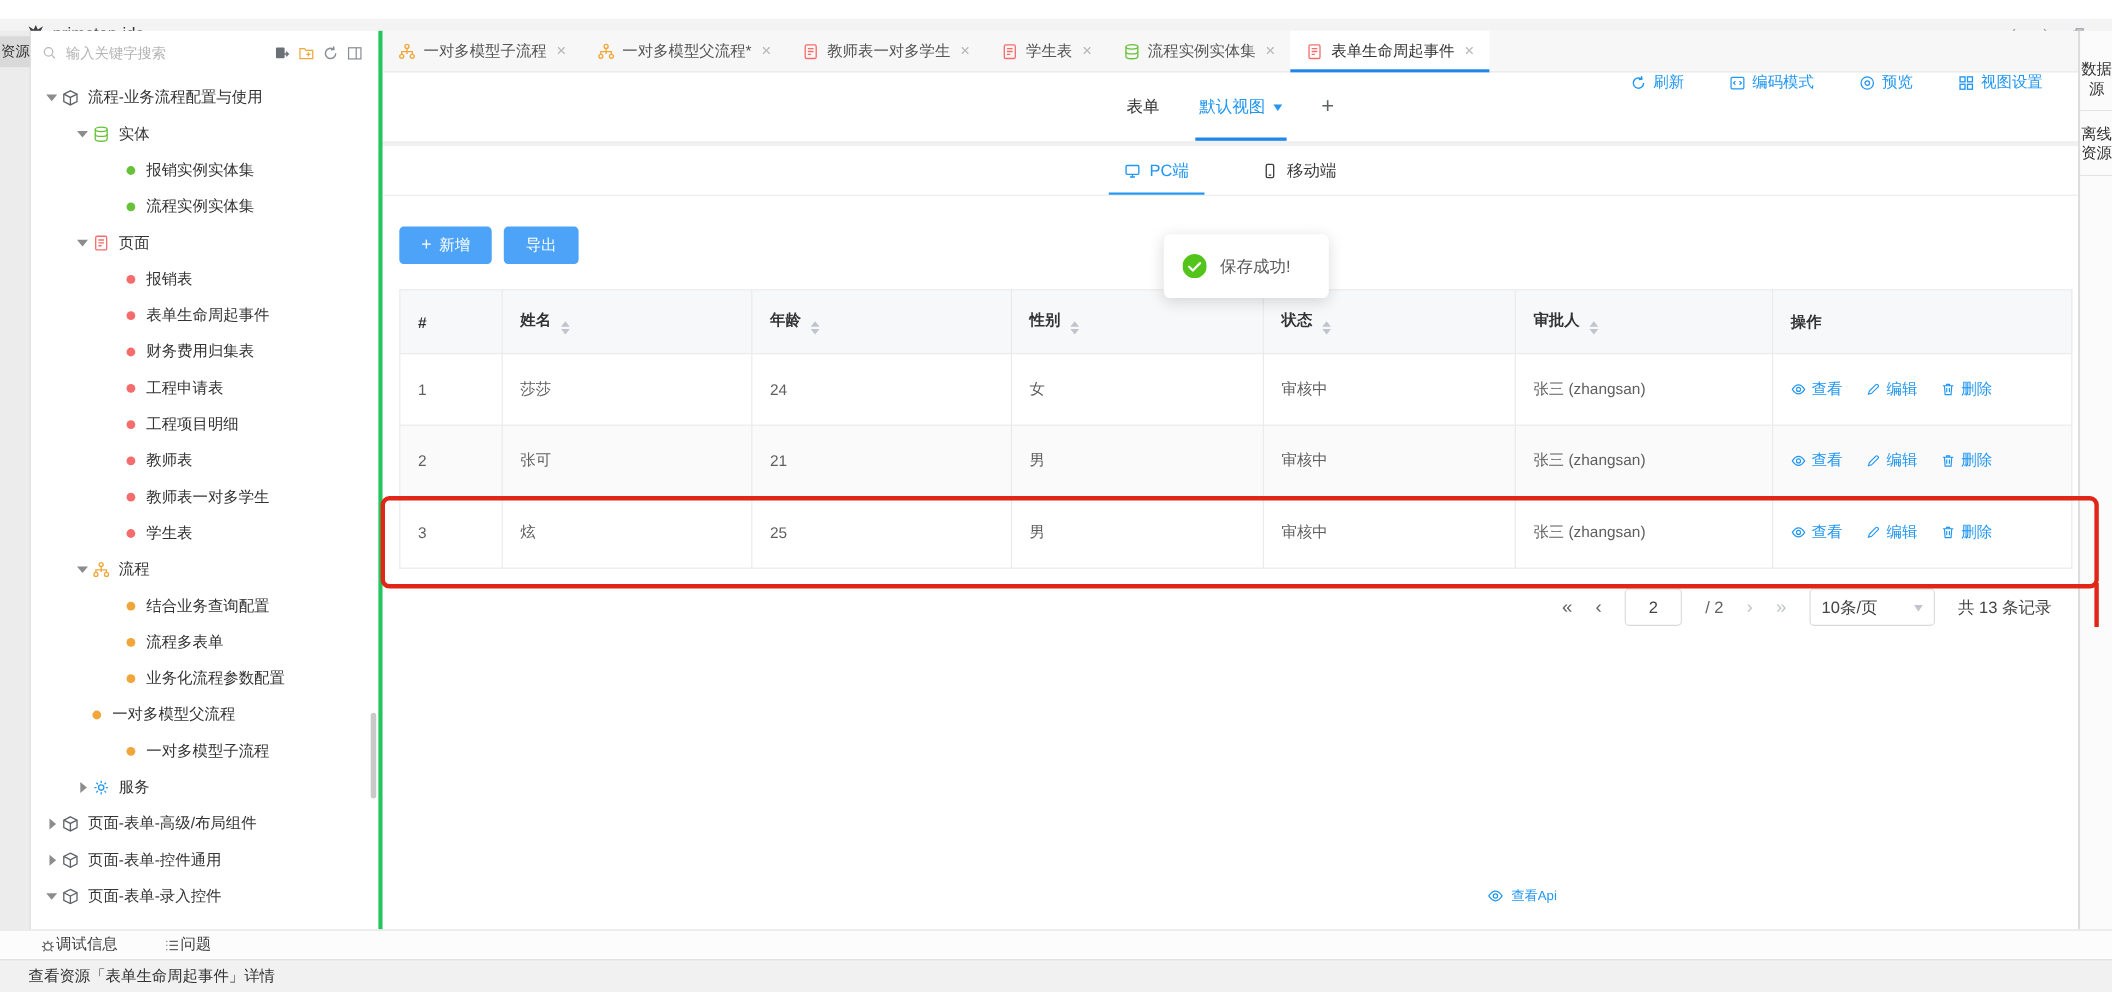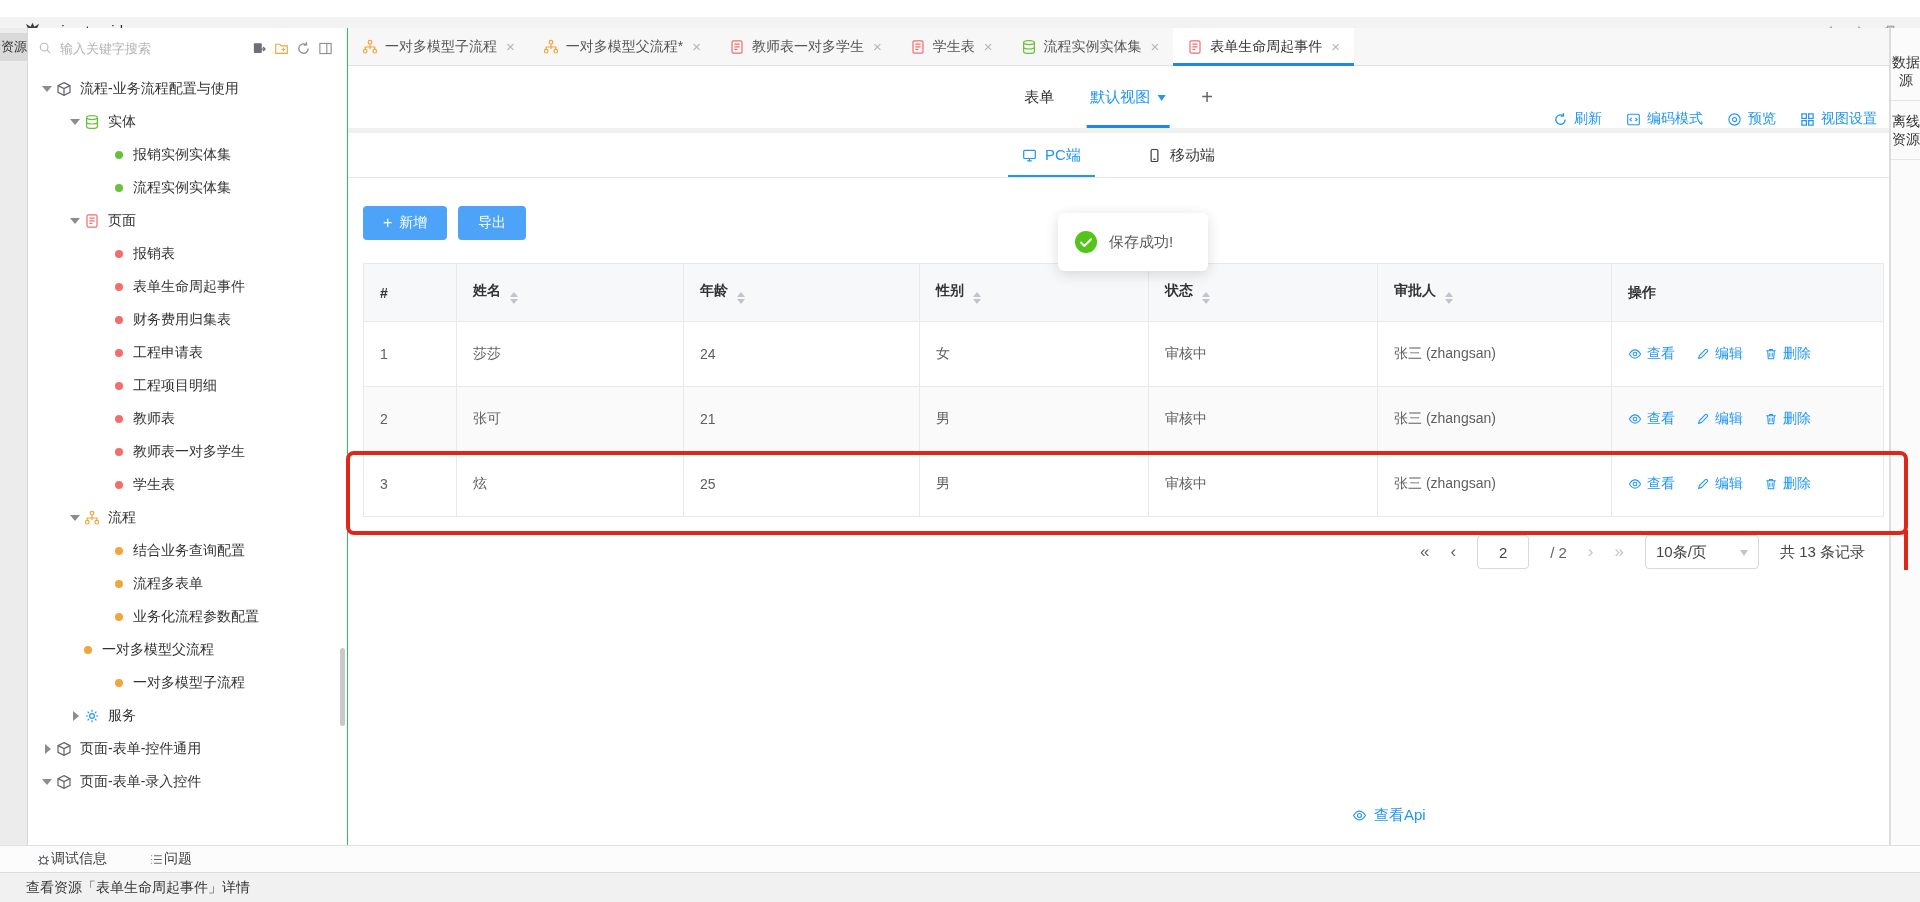--- a/index.html
+++ b/index.html
@@ -15,21 +15,21 @@
   .win-controls .icon{display:inline-flex;}
 
   
   .activity-strip{position:absolute;left:0;top:28px;width:28px;height:817px;background:#ececec;
     border-right:1px solid #d8d8d8;}
   .activity-tab{width:28px;margin-top:5px;padding:6px 0;background:#d9d9d9;font-size:13px;
     line-height:16px;text-align:center;color:#333;}
 
   
   .tree-panel{position:absolute;left:28px;top:28px;width:320px;height:817px;background:#fff;
-    border-right:1px solid #22c55e;}
+    border-right:4px solid #22c55e;}
   .tree-toolbar{height:30px;margin-top:5px;display:flex;align-items:center;padding:0 14px 0 10px;}
   .tree-toolbar .icon{display:inline-flex;align-items:center;}
   .search-box{display:flex;align-items:center;gap:6px;flex:1;min-width:0;}
   .search-box input{border:none;outline:none;flex:1;min-width:0;font-size:13px;color:#555;
     font-family:inherit;background:transparent;}
   .search-box input::placeholder{color:#b3b3b3;}
   .toolbar-icons{display:flex;align-items:center;gap:7px;}
   .tree{position:absolute;left:0;right:0;top:40px;bottom:0;overflow:hidden;padding-top:4px;}
   .tree-row{height:33px;display:flex;align-items:center;font-size:14px;color:#333;cursor:default;}
   .tree-row .icon{display:inline-flex;margin-right:8px;}
@@ -51,21 +51,21 @@
   .tab-close{color:#b5b5b5;margin-left:9px;font-size:15px;line-height:1;}
 
   .view-header{position:relative;height:62px;background:#fff;}
   .vh-center{position:absolute;left:50%;top:0;transform:translateX(-50%);height:100%;
     display:flex;align-items:center;gap:36px;}
   .vh-form-label{font-size:15px;color:#333;}
   .vh-view{position:relative;height:100%;display:flex;align-items:center;gap:7px;color:#2196f3;font-size:15px;}
   .vh-view::after{content:'';position:absolute;left:-4px;right:-4px;bottom:0;height:3px;background:#1f87e8;}
   .dd-caret{border:4.5px solid transparent;border-top:6px solid #2196f3;margin-top:5px;}
   .vh-add{font-size:20px;color:#5f6368;font-weight:300;}
-  .vh-actions{position:absolute;right:12px;top:0;height:100%;display:flex;align-items:flex-end;gap:24px;}
+  .vh-actions{position:absolute;right:32px;top:0;height:100%;display:flex;align-items:flex-start;gap:41px;}
   .vh-action{display:inline-flex;align-items:center;gap:6px;color:#2196f3;font-size:14px;cursor:default;}
   .vh-action .icon{display:inline-flex;}
   .gray-band{height:5px;background:#f0f0f0;}
 
   .device-row{height:45px;border-bottom:1px solid #e8e8e8;display:flex;align-items:center;
     justify-content:center;gap:66px;background:#fff;}
   .device-tab{position:relative;height:100%;display:flex;align-items:center;gap:8px;font-size:15px;color:#3c3c3c;}
   .device-tab .icon{display:inline-flex;}
   .device-tab.active{color:#2196f3;}
   .device-tab.active::after{content:'';position:absolute;left:-14px;right:-14px;bottom:0;height:2px;background:#2196f3;}
@@ -100,21 +100,21 @@
   .pg-btn{font-size:17px;color:#606266;cursor:default;}
   .pg-btn.disabled{color:#c0c4cc;}
   .page-box{width:52px;height:34px;border:1px solid #d9d9d9;border-radius:4px;display:flex;
     align-items:center;justify-content:center;color:#444;font-size:15px;}
   .size-select{min-width:114px;height:34px;border:1px solid #d9d9d9;border-radius:4px;display:flex;
     align-items:center;justify-content:space-between;padding:0 10px;color:#444;font-size:15px;}
   .sel-caret{border:4.5px solid transparent;border-top:6px solid #c0c4cc;margin-top:5px;}
   .pg-records{color:#444;}
 
   .api-link{position:absolute;left:1004px;top:628px;display:inline-flex;align-items:center;gap:7px;
-    color:#2196f3;font-size:15px;}
+    color:#2196f3;font-size:12px;}
   .api-link .icon{display:inline-flex;}
 
   
   .right-strip{position:absolute;left:1890px;top:28px;width:30px;height:817px;background:#fbfbfb;
     border-left:1px solid #ddd;}
   .rp-tab{width:30px;padding:11px 0;font-size:14px;line-height:18px;text-align:center;color:#333;
     border-bottom:1px solid #e4e4e4;}
   .rp-tabs{padding-top:14px;}
 
   
@@ -326,20 +326,30 @@
         </div>
         <div class="tree-row" style="padding-left:38px">
           <span class="caret right"></span>
           <span class="icon" style="color:#2196f3">
             <svg viewBox="0 0 16 16" width="16" height="16" fill="none" stroke="currentColor" stroke-width="1.2">
               <circle cx="8" cy="8" r="2.4"></circle>
               <path d="M8 1.8v2M8 12.2v2M1.8 8h2M12.2 8h2M3.6 3.6l1.4 1.4M11 11l1.4 1.4M12.4 3.6 11 5M5 11l-1.4 1.4"></path>
             </svg>
           </span>
           <span class="tree-label">服务</span>
+        </div>
+        <div class="tree-row" style="padding-left:10px">
+          <span class="caret right"></span>
+          <span class="icon" style="color:#5f6368">
+            <svg viewBox="0 0 16 16" width="16" height="16" fill="none" stroke="currentColor" stroke-width="1.2">
+              <path d="M8 1.6 14 4.6v6.8L8 14.4 2 11.4V4.6z"></path>
+              <path d="M2 4.6 8 7.6l6-3M8 7.6v6.8"></path>
+            </svg>
+          </span>
+          <span class="tree-label">页面-表单-高级/布局组件</span>
         </div>
         <div class="tree-row" style="padding-left:10px">
           <span class="caret right"></span>
           <span class="icon" style="color:#5f6368">
             <svg viewBox="0 0 16 16" width="16" height="16" fill="none" stroke="currentColor" stroke-width="1.2">
               <path d="M8 1.6 14 4.6v6.8L8 14.4 2 11.4V4.6z"></path>
               <path d="M2 4.6 8 7.6l6-3M8 7.6v6.8"></path>
             </svg>
           </span>
           <span class="tree-label">页面-表单-控件通用</span>

